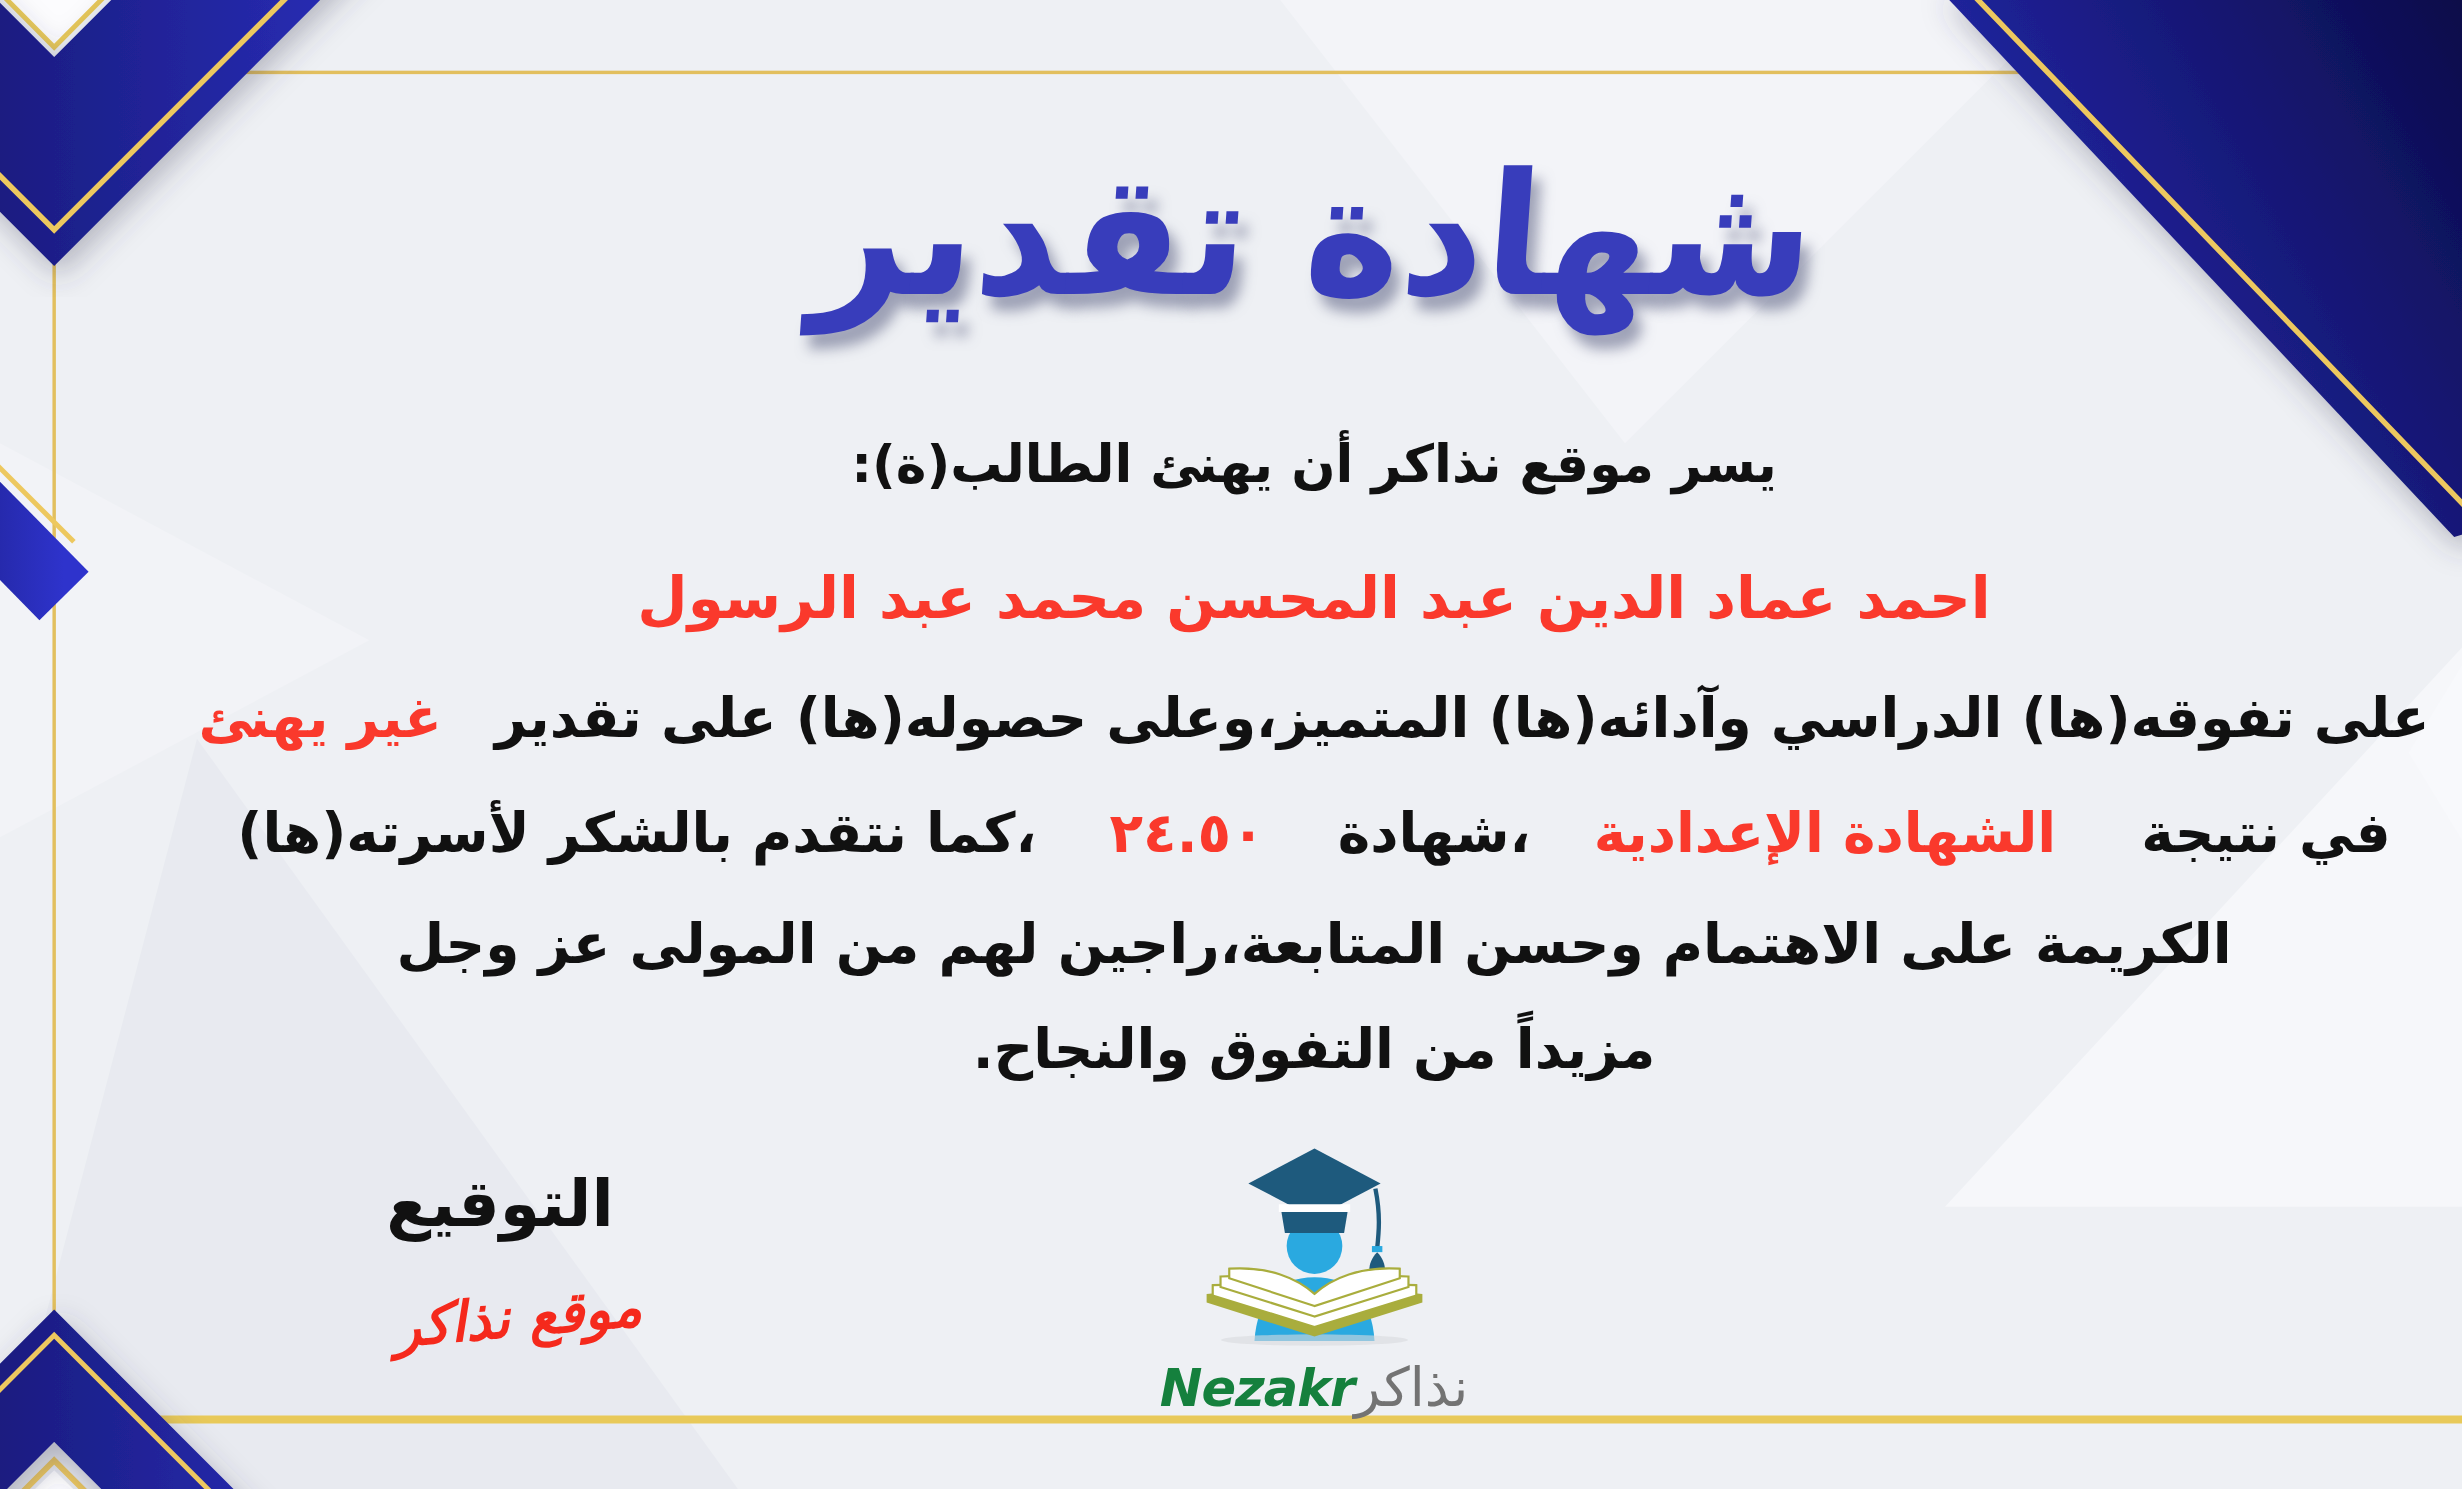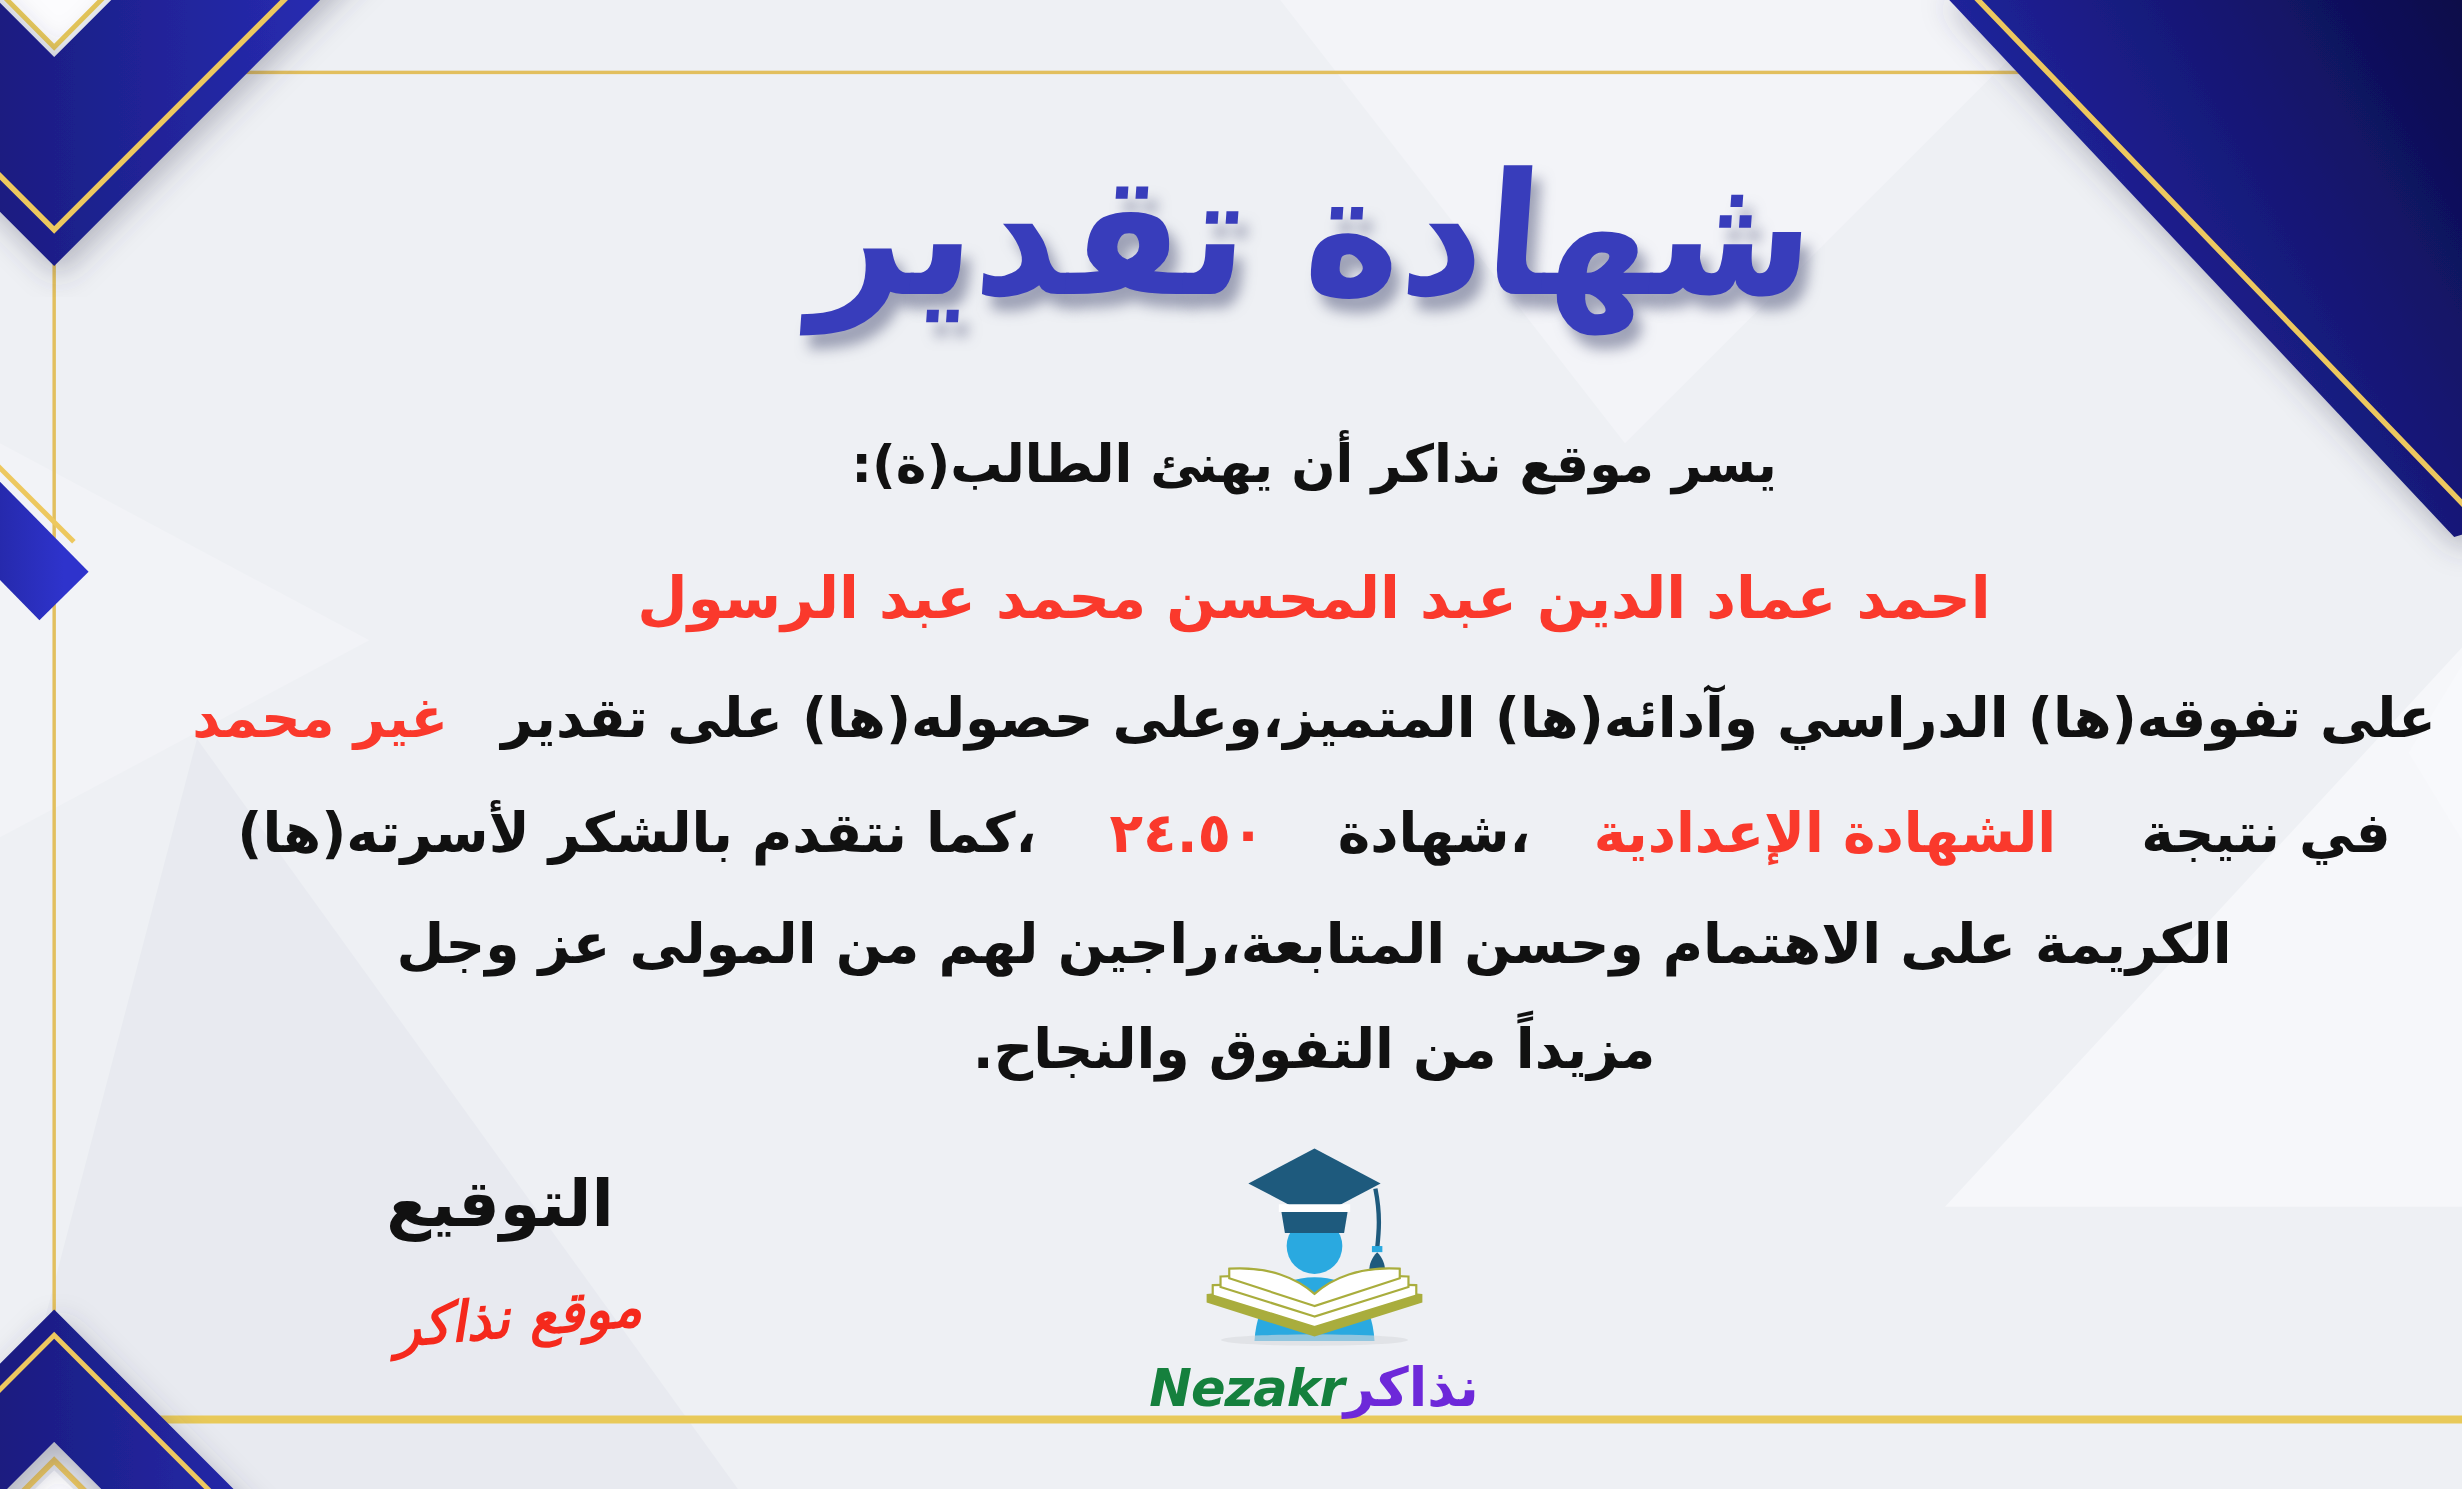--- a/index.html
+++ b/index.html
@@ -24,21 +24,21 @@
   #sig-label{position:absolute;left:357px;width:286px;top:1166px;font-size:65px;
     font-weight:bold;text-align:center;direction:rtl;color:#111;}
   #sig-script{position:absolute;left:345px;width:345px;top:1284px;font-size:55px;
     font-weight:bold;font-style:italic;text-align:center;direction:rtl;color:#F5291C;
     transform:rotate(-5deg);font-family:"DejaVu Serif","DejaVu Sans",serif;}
   #logo{position:absolute;left:1107px;top:1132px;width:414px;text-align:center;}
   #logo svg{display:block;margin:0 auto;}
   #logo-text{margin-top:2px;direction:ltr;white-space:nowrap;}
   #logo-latin{font-size:51px;font-weight:bold;font-style:italic;color:#15803d;
     letter-spacing:-1px;}
-  #logo-arabic{font-size:54px;font-weight:bold;color:#6d28d9;}
+  #logo-arabic{font-size:54px;font-weight:normal;color:#737373;}
 </style>
 </head>
 <body>
 
 <div id="canvas">
 
   <svg id="decor" viewBox="0 0 5337 3025" width="2628" height="1490" preserveAspectRatio="none">
     <defs>
       <linearGradient id="gBlueTL" x1="0%" y1="0%" x2="100%" y2="0%">
         <stop offset="0" stop-color="#0B0B46"></stop>
@@ -87,21 +87,21 @@
   </svg>
 
   <div class="txt" id="title">شهادة تقدير</div>
 
   <div class="txt" id="intro">يسر موقع نذاكر أن يهنئ الطالب(ة):</div>
 
   <div class="txt" id="student-name">احمد عماد الدين عبد المحسن محمد عبد الرسول</div>
 
   <div class="txt" id="body-line-1">
     <span>على تفوقه(ها) الدراسي وآدائه(ها) المتميز،وعلى حصوله(ها) على تقدير</span>
-    <span class="red gap-grade">غير محمد</span>
+    <span class="red gap-grade">غير يهنئ</span>
   </div>
 
   <div class="txt" id="body-line-2">
     <span>في نتيجة</span>
     <span class="red gap-exam">الشهادة الإعدادية</span>
     <span>،شهادة</span>
     <span class="red gap-score">٢٤.٥٠</span>
     <span>،كما نتقدم بالشكر لأسرته(ها)</span>
   </div>
 

